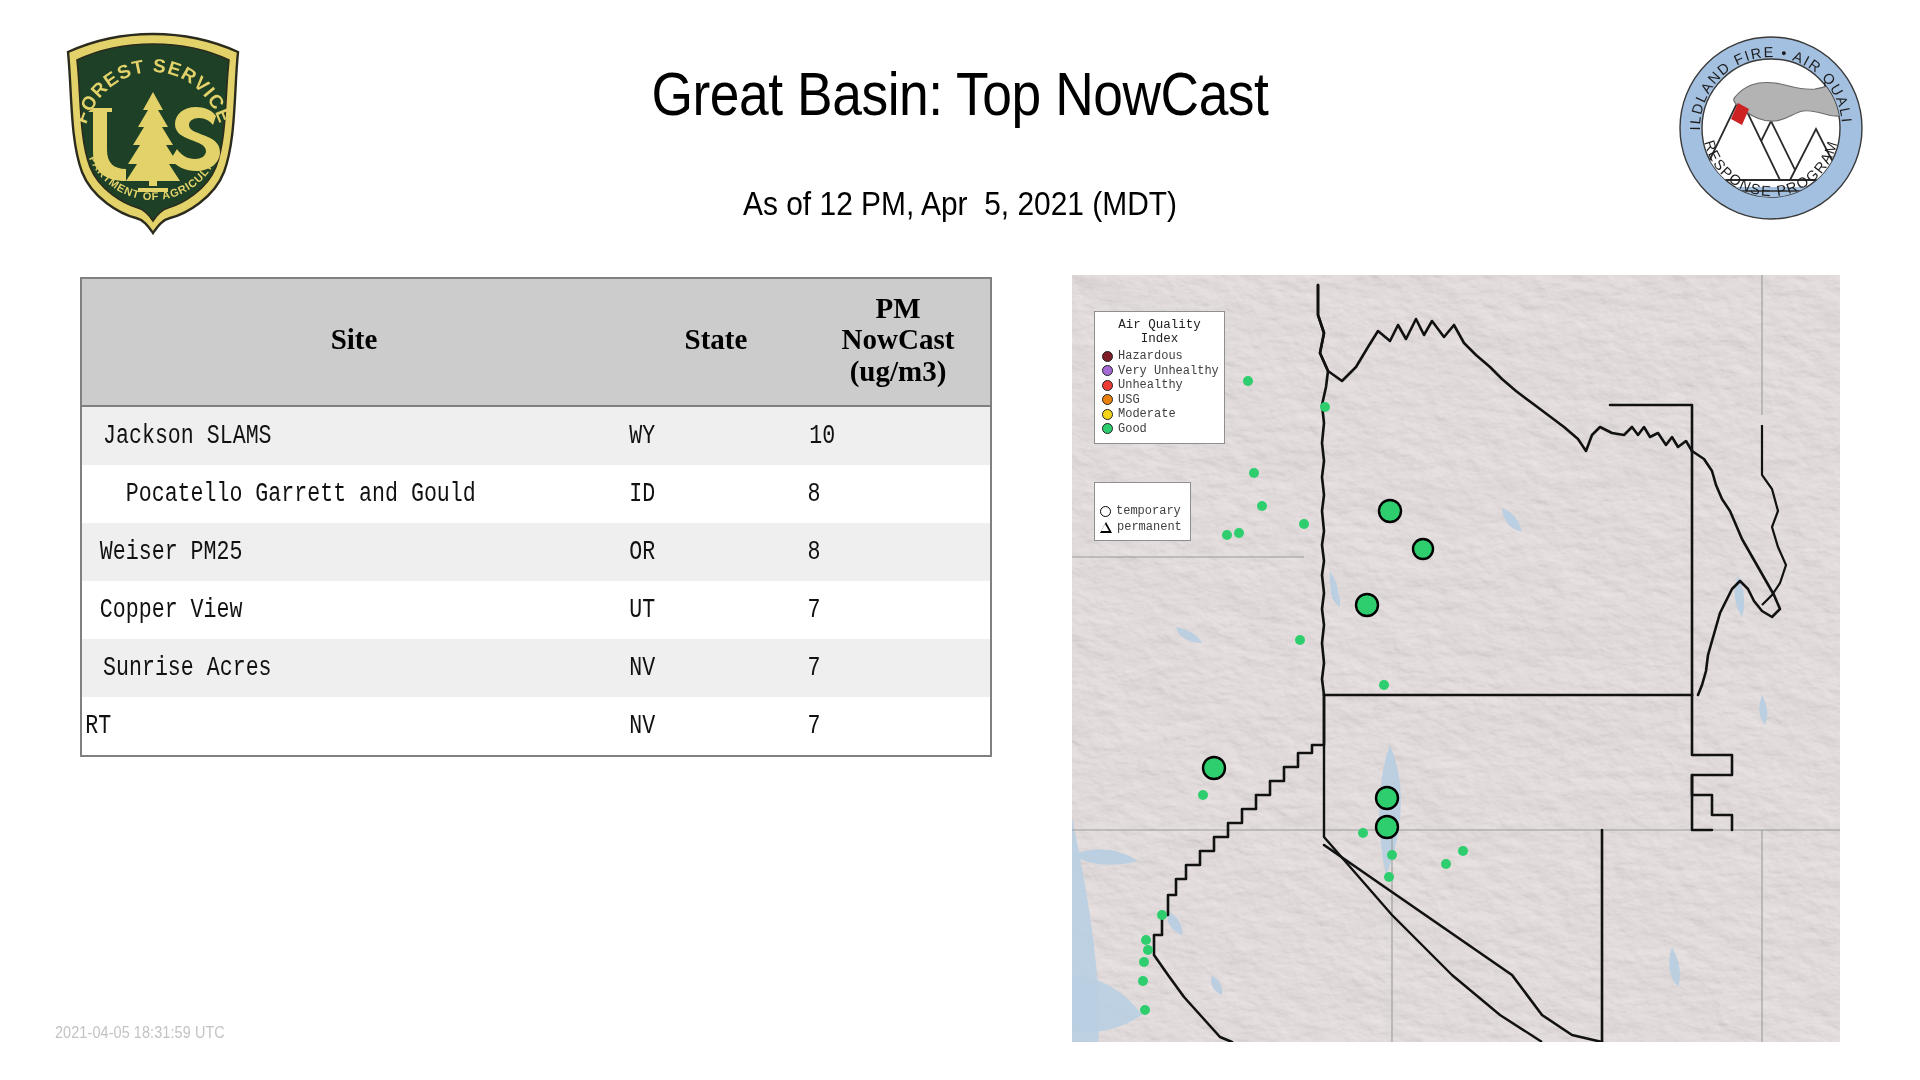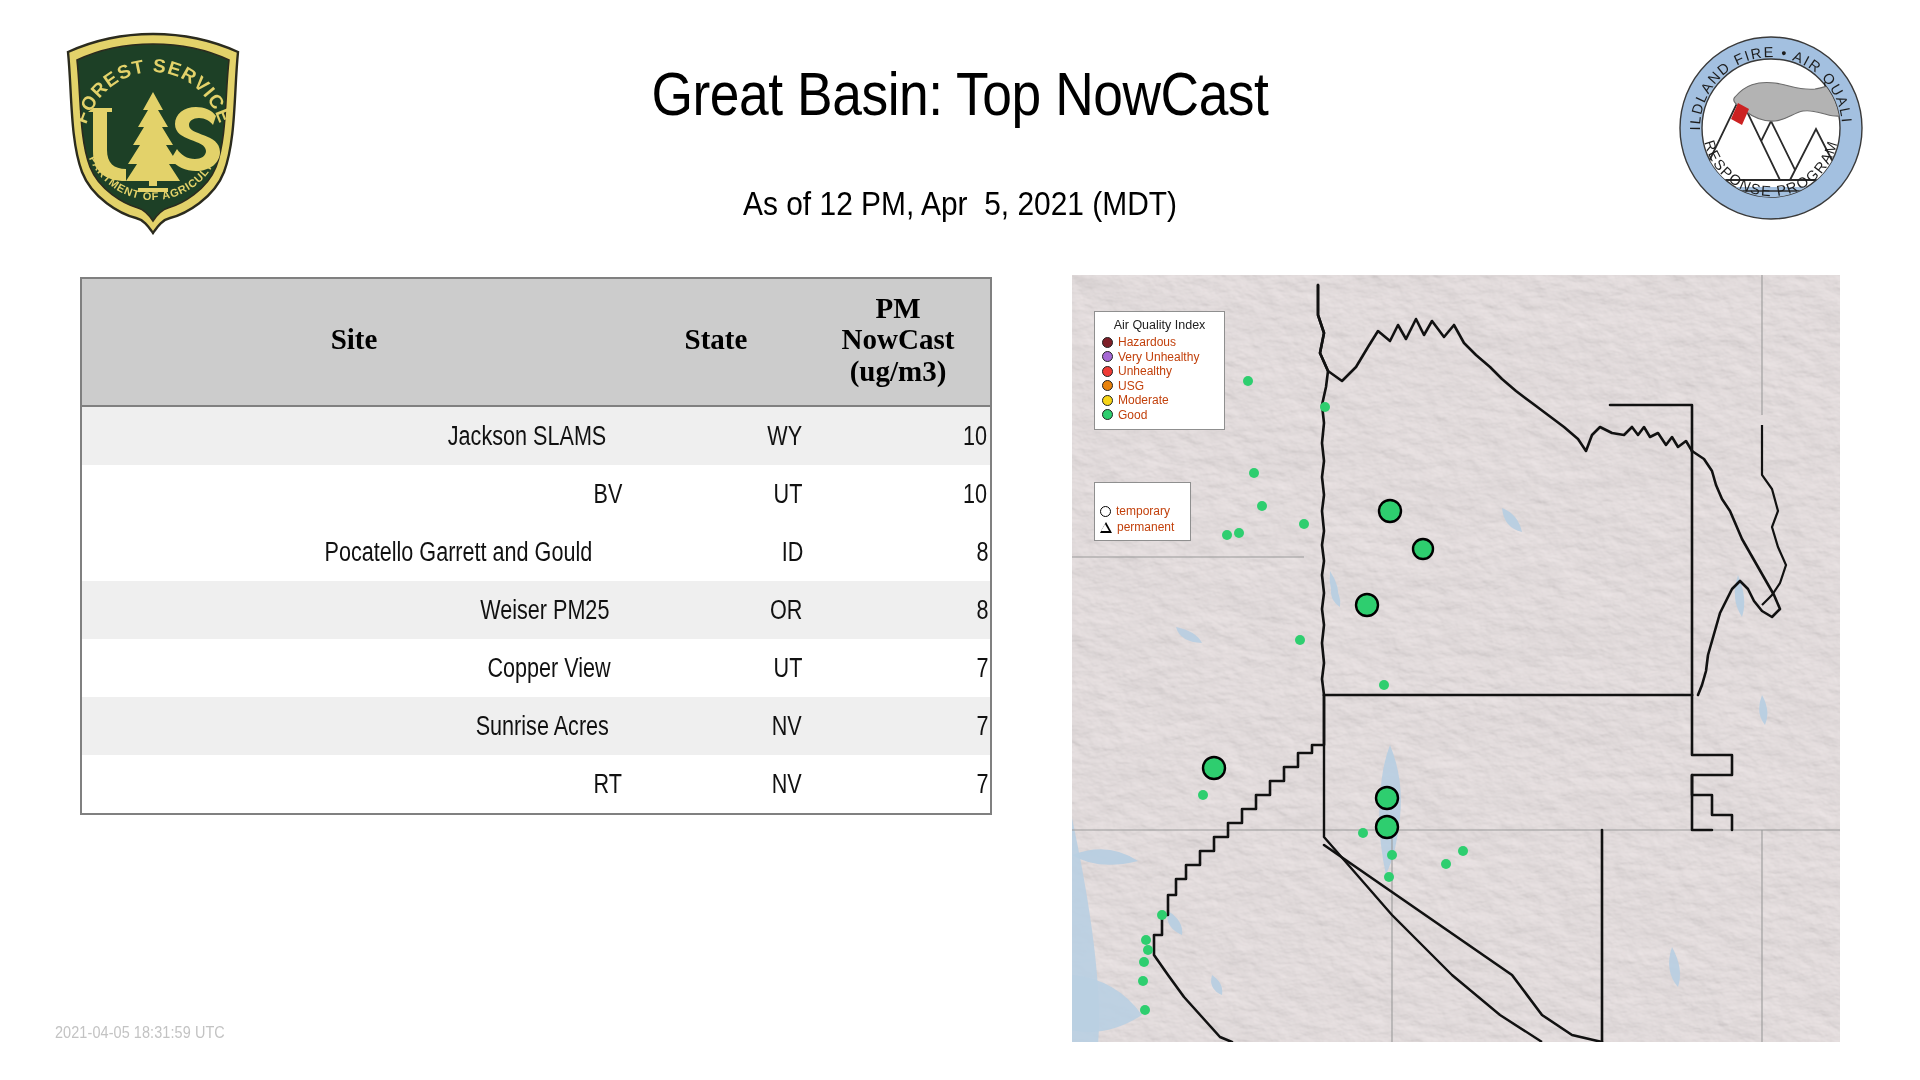--- a/index.html
+++ b/index.html
@@ -84,24 +84,24 @@
     font-weight: bold;
     font-size: 29px;
     color: #000;
     vertical-align: middle;
     padding: 6px 4px 10px 4px;
     height: 110px;
     line-height: 1.07;
     border-bottom: 2px solid #808080;
   }
   table.nowcast tbody td {
-    font-family: Liberation Sans, sans-serif;
+    font-family: Liberation Mono, monospace;
     font-size: 27px;
     color: #111;
-    text-align: right;
+    text-align: left;
     vertical-align: middle;
     height: 58px;
     padding: 0;
     border: none;
     white-space: nowrap;
   }
   table.nowcast tbody td .cond {
     display: inline-block;
     transform: scaleX(0.80);
     transform-origin: center center;
@@ -123,20 +123,21 @@
 
   
   #map-panel {
     position: absolute;
     left: 1072px;
     top: 275px;
     width: 768px;
     height: 767px;
     background: #efe9e9;
     overflow: hidden;
+    font-family: Liberation Mono, monospace;
   }
   #map-svg { position: absolute; left: 0; top: 0; }
 
   .legend-box {
     position: absolute;
     background: #ffffff;
     border: 1px solid #8f8f8f;
     box-sizing: border-box;
   }
   #aqi-legend {
@@ -159,21 +160,21 @@
   }
   .legend-swatch {
     width: 11px;
     height: 11px;
     border-radius: 50%;
     border: 1px solid #222;
     box-sizing: border-box;
     margin-right: 5px;
     flex: 0 0 auto;
   }
-  .legend-label { font-size: 12px; color: #c2410c; white-space: nowrap; }
+  .legend-label { font-size: 12px; color: #404040; white-space: nowrap; }
 
   #monitor-type-legend {
     left: 22px;
     top: 207px;
     width: 97px;
     padding: 20px 5px 5px 5px;
   }
   #monitor-type-legend .legend-row { height: 16px; line-height: 16px; }
   .sym-circle {
     width: 11px; height: 11px; border-radius: 50%;
@@ -286,25 +287,20 @@
           <span>PM</span><br>
           <span>NowCast</span><br>
           <span>(ug/m3)</span>
         </th>
       </tr>
     </thead>
     <tbody>
       <tr class="odd">
           <td><span class="cond">Jackson SLAMS</span></td>
           <td><span class="cond">WY</span></td>
-          <td><span class="cond">10</span></td>
-        </tr>
-      <tr class="even">
-          <td><span class="cond">BV</span></td>
-          <td><span class="cond">UT</span></td>
           <td><span class="cond">10</span></td>
         </tr>
       <tr class="even">
           <td><span class="cond">Pocatello Garrett and Gould</span></td>
           <td><span class="cond">ID</span></td>
           <td><span class="cond">8</span></td>
         </tr>
       <tr class="odd">
           <td><span class="cond">Weiser PM25</span></td>
           <td><span class="cond">OR</span></td>

